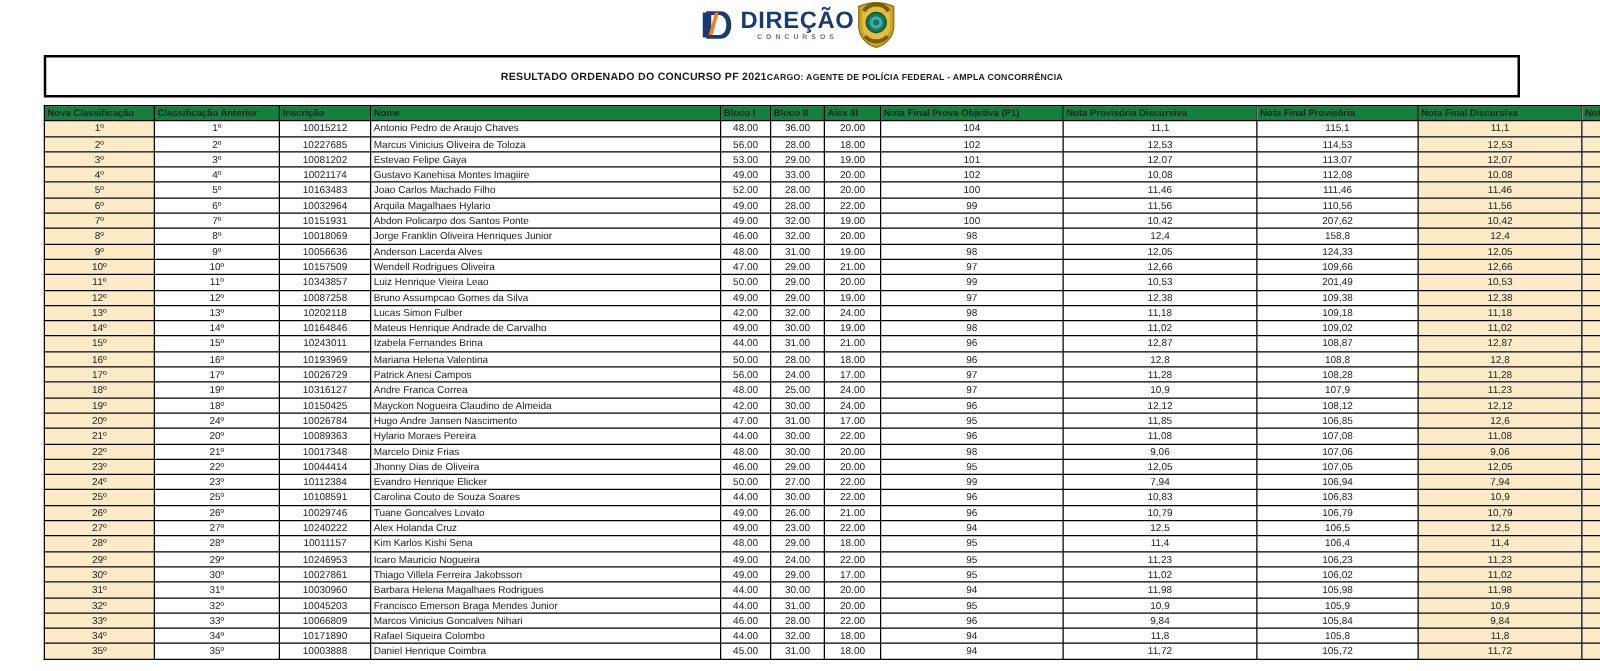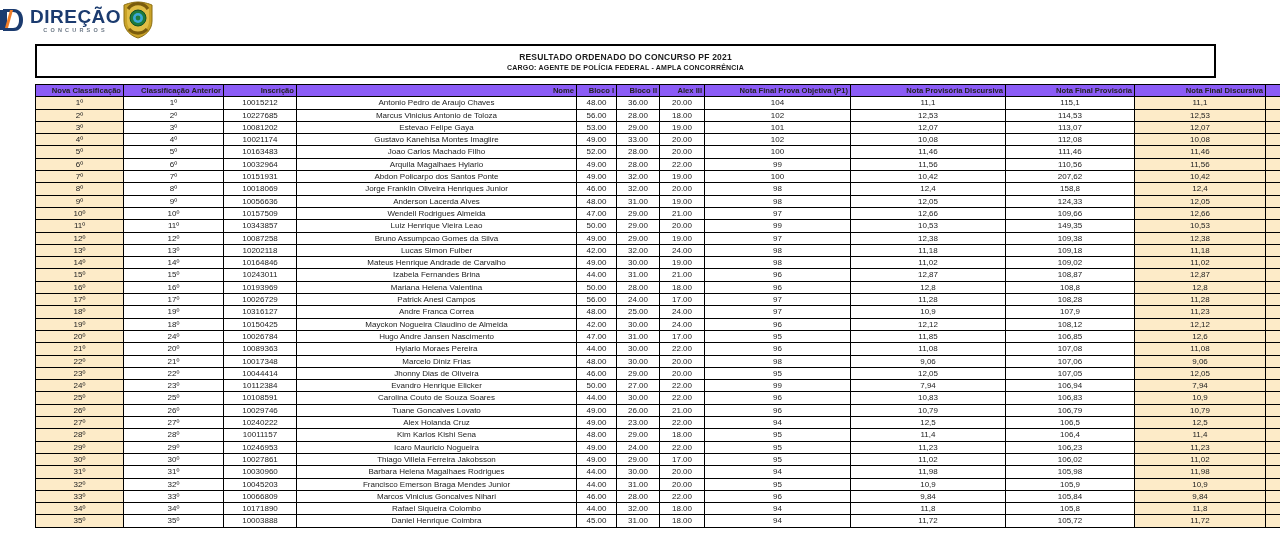--- a/index.html
+++ b/index.html
@@ -6,73 +6,73 @@
   body{
     width:1280px;height:537px;overflow:hidden;
     background:#ffffff;
     font-family:"Liberation Sans", sans-serif;
     -webkit-font-smoothing:antialiased;
   }
   .page{position:relative;width:1280px;height:537px;overflow:hidden;}
 
   
   .logo-band{
-    height:40px;display:flex;align-items:center;
+    height:40px;display:flex;align-items:center;justify-content:center;
   }
   .brand{display:flex;align-items:center;gap:4px;}
   .brand-mark{width:26px;height:28px;position:relative;flex:none;}
   .brand-text{display:flex;flex-direction:column;line-height:1;}
   .brand-name{
     font-size:19px;font-weight:bold;color:#1b3b6f;letter-spacing:.5px;
   }
   .brand-sub{
     font-size:5.5px;font-weight:bold;color:#6b7785;letter-spacing:3.2px;
     text-align:center;margin-top:2px;
   }
   .pf-badge{width:34px;height:38px;flex:none;}
 
   
   .title-box{
     position:absolute;left:35px;top:44px;width:1177px;height:30px;
     border:2px solid #000;background:#fff;
-    display:flex;flex-direction:column;align-items:center;justify-content:center;
+    display:flex;flex-direction:row;align-items:center;justify-content:center;
   }
   .title-main{font-size:8.5px;font-weight:bold;color:#1a1a1a;letter-spacing:.2px;}
   .title-sub{font-size:7px;font-weight:bold;color:#1a1a1a;letter-spacing:.2px;margin-top:2px;}
 
   
   .table-wrap{position:absolute;left:35px;top:84px;width:1177px;}
   table.grid{border-collapse:collapse;table-layout:fixed;width:1177px;}
   table.grid th,table.grid td{
     border:1px solid #000;
     font-size:8px;color:#222;
     height:11.3px;line-height:11.3px;
     padding:0 2px;
     overflow:hidden;white-space:nowrap;
   }
   table.grid th{
-    font-weight:bold;background:#8b5cf6;text-align:right;font-size:7.6px;
+    font-weight:bold;background:#15803d;text-align:left;font-size:7.6px;
   }
   th.hl,td.hl{background:#fdebc8;}
   td.c{text-align:center;}
 
   col.c1{width:88px;}
   col.c2{width:100px;}
   col.c3{width:73px;}
   col.c4{width:280px;}
   col.c5{width:40px;}
   col.c6{width:43px;}
   col.c7{width:45px;}
   col.c8{width:146px;}
   col.c9{width:155px;}
   col.c10{width:129px;}
   col.c11{width:131px;}
   col.c12{width:60px;}
 
-  .nm{text-align:center;padding-left:3px;}
+  .nm{text-align:left;padding-left:3px;}
 </style>
 </head>
 <body>
 
 <div class="page">
 
   <div class="logo-band">
 
     <div class="brand">
       <div class="brand-mark">
@@ -151,21 +151,21 @@
             <td class="c">104</td>
             <td class="c">11,1</td>
             <td class="c">115,1</td>
             <td class="c hl">11,1</td>
             <td class="c hl">115,1</td>
           </tr>
           <tr>
             <td class="c hl">2º</td>
             <td class="c">2º</td>
             <td class="c">10227685</td>
-            <td class="nm">Marcus Vinicius Antonio de Toloza</td>
+            <td class="nm">Marcus Vinicius Oliveira de Toloza</td>
             <td class="c">56.00</td>
             <td class="c">28.00</td>
             <td class="c">18.00</td>
             <td class="c">102</td>
             <td class="c">12,53</td>
             <td class="c">114,53</td>
             <td class="c hl">12,53</td>
             <td class="c hl">114,53</td>
           </tr>
           <tr>
@@ -263,41 +263,41 @@
             <td class="c">98</td>
             <td class="c">12,05</td>
             <td class="c">124,33</td>
             <td class="c hl">12,05</td>
             <td class="c hl">110,05</td>
           </tr>
           <tr>
             <td class="c hl">10º</td>
             <td class="c">10º</td>
             <td class="c">10157509</td>
-            <td class="nm">Wendell Rodrigues Almeida</td>
+            <td class="nm">Wendell Rodrigues Oliveira</td>
             <td class="c">47.00</td>
             <td class="c">29.00</td>
             <td class="c">21.00</td>
             <td class="c">97</td>
             <td class="c">12,66</td>
             <td class="c">109,66</td>
             <td class="c hl">12,66</td>
             <td class="c hl">109,66</td>
           </tr>
           <tr>
             <td class="c hl">11º</td>
             <td class="c">11º</td>
             <td class="c">10343857</td>
             <td class="nm">Luiz Henrique Vieira Leao</td>
             <td class="c">50.00</td>
             <td class="c">29.00</td>
             <td class="c">20.00</td>
             <td class="c">99</td>
             <td class="c">10,53</td>
-            <td class="c">149,35</td>
+            <td class="c">201,49</td>
             <td class="c hl">10,53</td>
             <td class="c hl">109,53</td>
           </tr>
           <tr>
             <td class="c hl">12º</td>
             <td class="c">12º</td>
             <td class="c">10087258</td>
             <td class="nm">Bruno Assumpcao Gomes da Silva</td>
             <td class="c">49.00</td>
             <td class="c">29.00</td>

